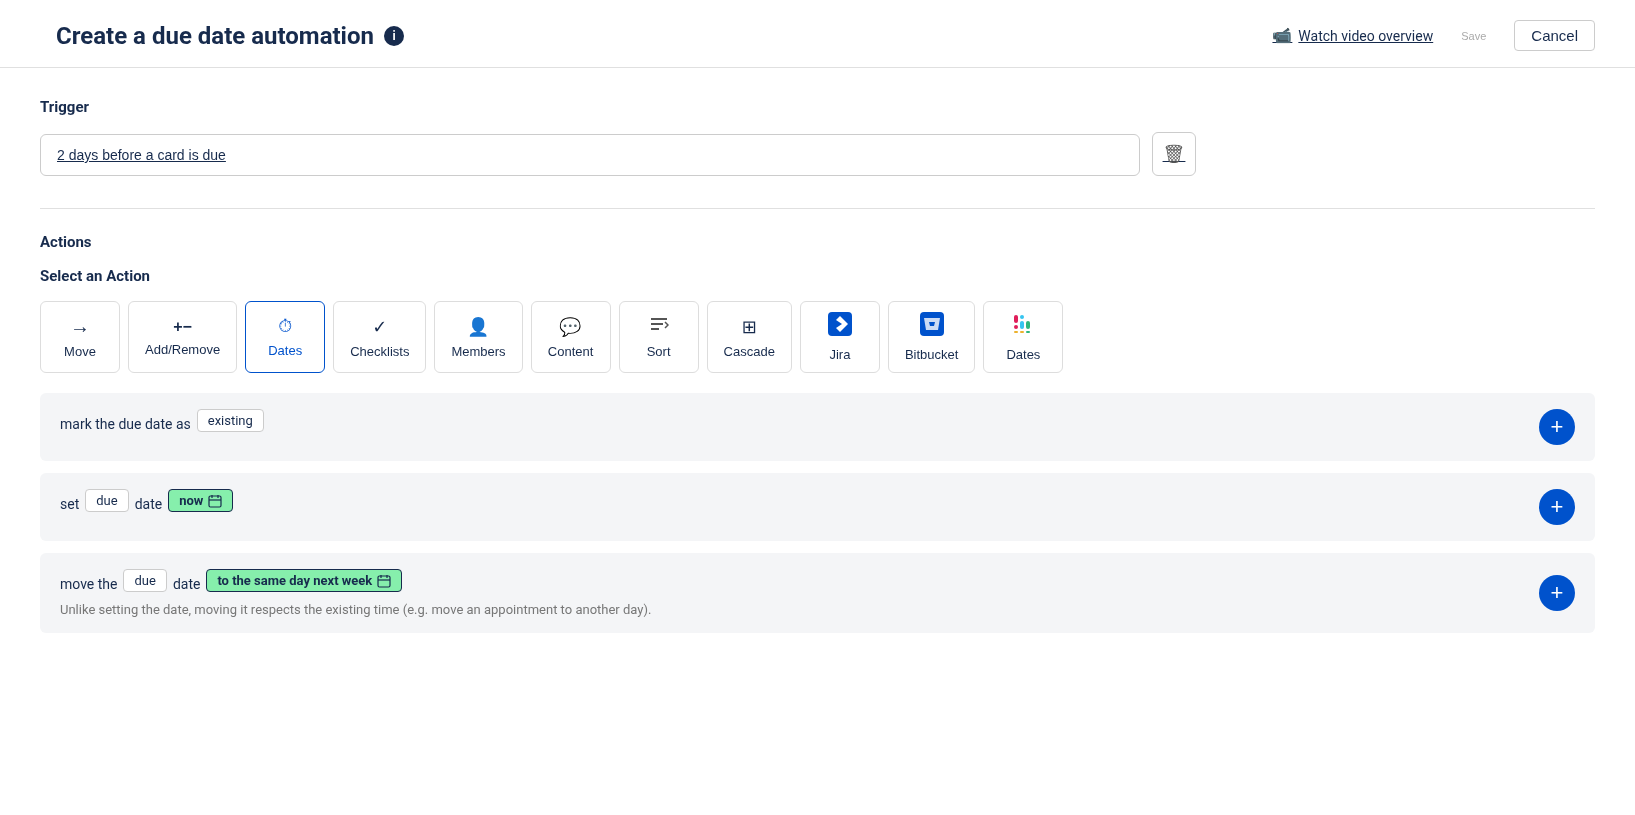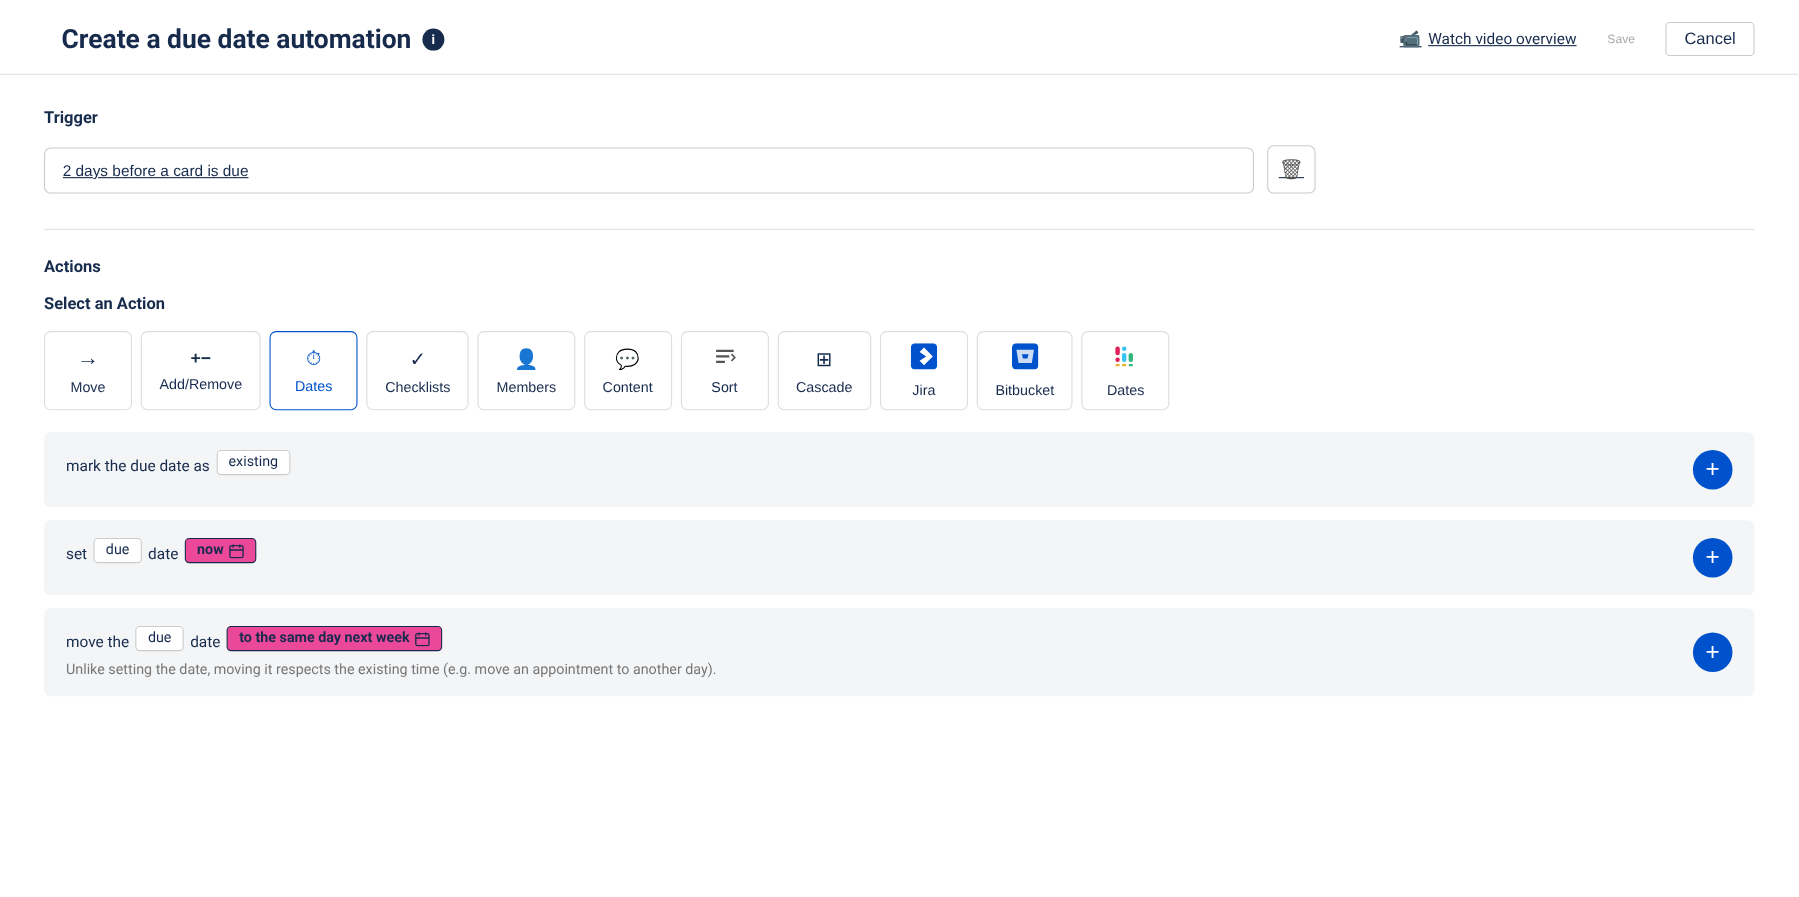--- a/index.html
+++ b/index.html
@@ -188,21 +188,21 @@
     .tag {
       background: #fff;
       border: 1px solid #ccc;
       border-radius: 4px;
       padding: 3px 10px;
       font-size: 13px;
       color: #172b4d;
       cursor: pointer;
     }
     .tag-calendar {
-      background: #ec4899;
+      background: #86efac;
       border: 1px solid #172b4d;
       border-radius: 4px;
       padding: 3px 10px;
       font-size: 13px;
       color: #172b4d;
       font-weight: 700;
       display: inline-flex;
       align-items: center;
       gap: 5px;
       cursor: pointer;

